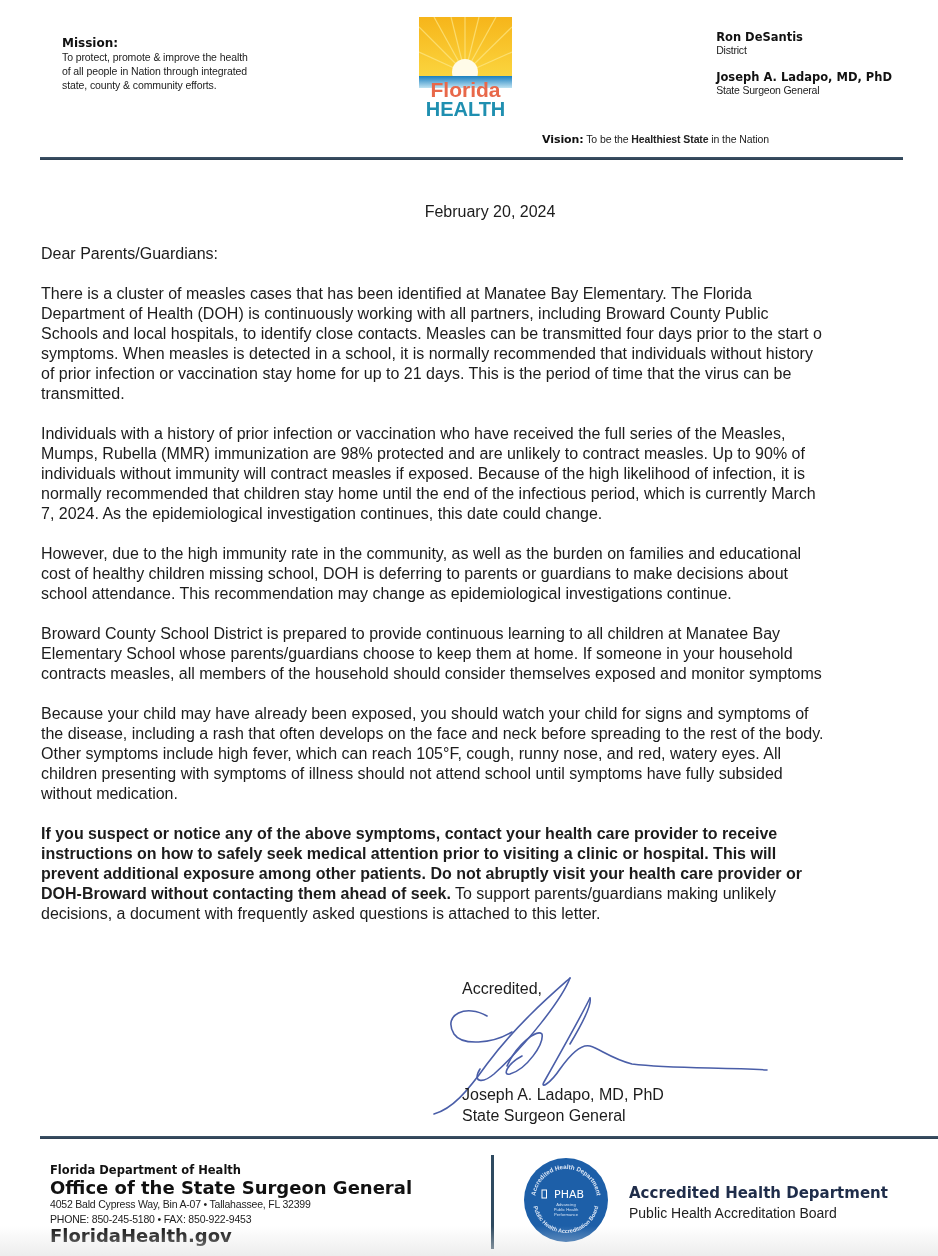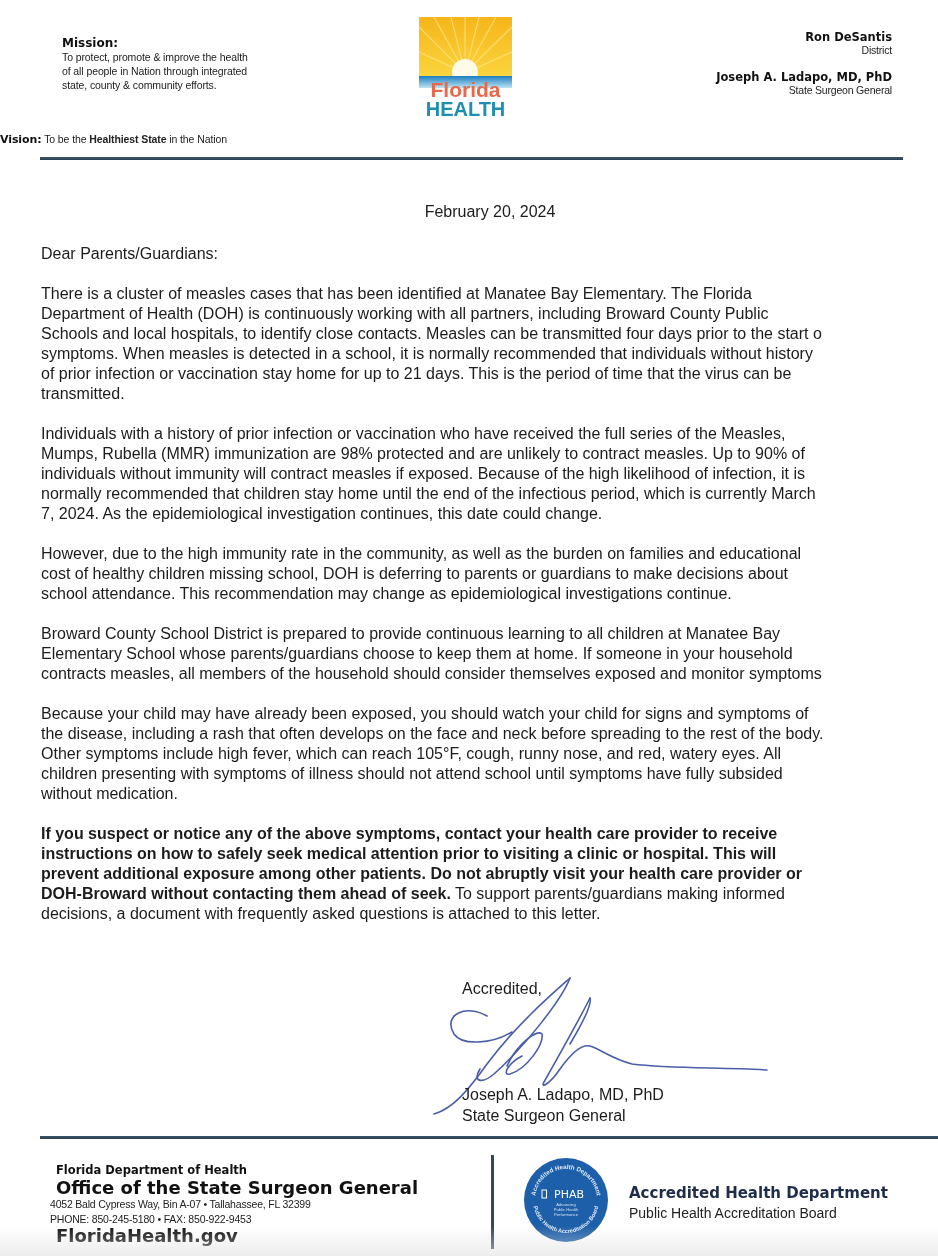--- a/index.html
+++ b/index.html
@@ -9,26 +9,26 @@
     font-family: "Liberation Sans", sans-serif; color: #1c1c1c;
   }
   .abs { position: absolute; }
 
   
   #mission { left: 50px; top: 36px; width: 240px; margin-left: 12px; }
   #mission .h { font-family: "DejaVu Sans", sans-serif; font-weight: bold; font-size: 12px; color: #111; }
   #mission .t { font-size: 10.5px; line-height: 14px; color: #222; letter-spacing: -0.1px; }
 
   #logo { left: 419px; top: 17px; width: 93px; height: 101px; }
-  #officials { right: 46px; top: 30px; text-align: right; }
+  #officials { right: 46px; top: 30px; text-align: left; }
   #officials .n { font-family: "DejaVu Sans", sans-serif; font-weight: bold; font-size: 11.5px; color: #111; }
   #officials .r { font-size: 10.5px; color: #222; letter-spacing: -0.2px; }
   #officials .gap { height: 14px; }
 
-  #vision { left: 0; width: 769px; top: 133px; text-align: left; font-size: 10.5px; color: #222; letter-spacing: -0.1px; }
+  #vision { left: 0; width: 769px; top: 133px; text-align: right; font-size: 10.5px; color: #222; letter-spacing: -0.1px; }
   #vision .vl { font-family: "DejaVu Sans", sans-serif; font-weight: bold; font-size: 11px; color: #111; }
   #vision b { font-weight: bold; }
 
   .rule { height: 3px; background: linear-gradient(#3e5569, #2c3e50); }
   #rule-top { left: 40px; width: 863px; top: 157px; }
   #rule-bottom { left: 40px; width: 898px; top: 1136px; height: 3px; }
 
   
   #date { left: 0; width: 980px; top: 203px; text-align: center; font-size: 16px; }
   #letter { left: 41px; top: 244px; width: 910px; font-size: 16px; line-height: 20px; white-space: nowrap; }
@@ -36,21 +36,21 @@
   #letter .line { display: block; }
   #letter b { font-weight: bold; }
 
   
   #closing { left: 462px; top: 980px; font-size: 16px; }
   #signature { left: 432px; top: 974px; width: 340px; height: 145px; }
   #signer { left: 462px; top: 1084px; font-size: 16px; line-height: 21px; }
 
   
   #footer-left { left: 50px; top: 1161px; }
-  #footer-left .b { font-family: "DejaVu Sans", sans-serif; font-weight: bold; font-size: 11.5px; line-height: 18px; color: #111; margin-left: 6px; }
+  #footer-left .b { font-family: "DejaVu Sans", sans-serif; font-weight: bold; font-size: 11.5px; line-height: 18px; color: #111; }
   #footer-left .b2 { font-size: 18px; }
   #footer-left .t { font-size: 10.5px; line-height: 15px; color: #222; letter-spacing: -0.2px; }
   #footer-divider { left: 491px; top: 1155px; width: 3px; height: 94px; background: #2e4a60; }
   #seal { left: 523px; top: 1157px; width: 86px; height: 86px; }
   #accred { left: 629px; top: 1184px; }
   #accred .b { font-family: "DejaVu Sans", sans-serif; font-weight: bold; font-size: 15px; color: #1f2d4a; }
   #accred .t { font-size: 14px; color: #222; margin-top: 3px; }
   #bottom-shade { left: 0; top: 1226px; width: 938px; height: 30px; background: linear-gradient(rgba(255,255,255,0), rgba(225,225,225,0.6)); pointer-events: none; }
 </style>
 </head>
@@ -143,21 +143,21 @@
     <span class="line">the disease, including a rash that often develops on the face and neck before spreading to the rest of the body.</span>
     <span class="line">Other symptoms include high fever, which can reach 105°F, cough, runny nose, and red, watery eyes. All</span>
     <span class="line">children presenting with symptoms of illness should not attend school until symptoms have fully subsided</span>
     <span class="line">without medication.</span>
   </div>
 
   <div class="para">
     <b class="line">If you suspect or notice any of the above symptoms, contact your health care provider to receive</b>
     <b class="line">instructions on how to safely seek medical attention prior to visiting a clinic or hospital. This will</b>
     <b class="line">prevent additional exposure among other patients. Do not abruptly visit your health care provider or</b>
-    <span class="line"><b>DOH-Broward without contacting them ahead of seek.</b><span> To support parents/guardians making informed</span></span>
+    <span class="line"><b>DOH-Broward without contacting them ahead of seek.</b><span> To support parents/guardians making unlikely</span></span>
     <span class="line">decisions, a document with frequently asked questions is attached to this letter.</span>
   </div>
 </div>
 
 <div id="closing" class="abs">Accredited,</div>
 <svg id="signature" class="abs" viewBox="0 0 340 145">
   <g fill="none" stroke="#4a5ea8" stroke-width="1.6" stroke-linecap="round" stroke-linejoin="round">
     <path d="M138 4 C 120 20, 85 50, 55 90 C 35 118, 20 135, 2 140"></path>
     <path d="M138 4 C 130 25, 95 70, 62 100 C 50 110, 40 108, 48 95"></path>
     <path d="M55 42 C 35 30, 10 40, 22 60 C 30 72, 60 70, 80 58"></path>

